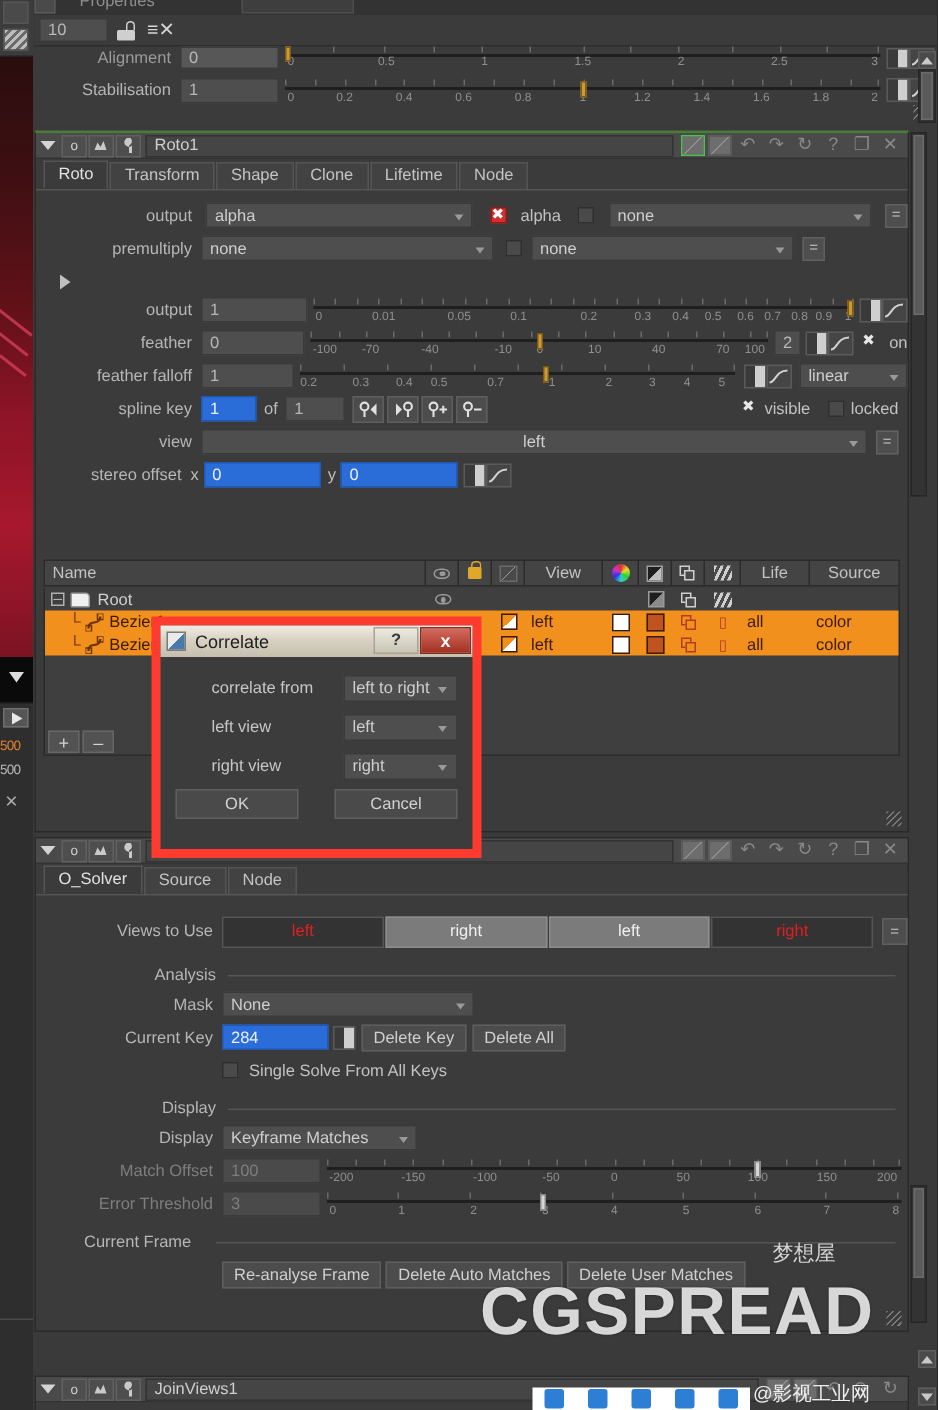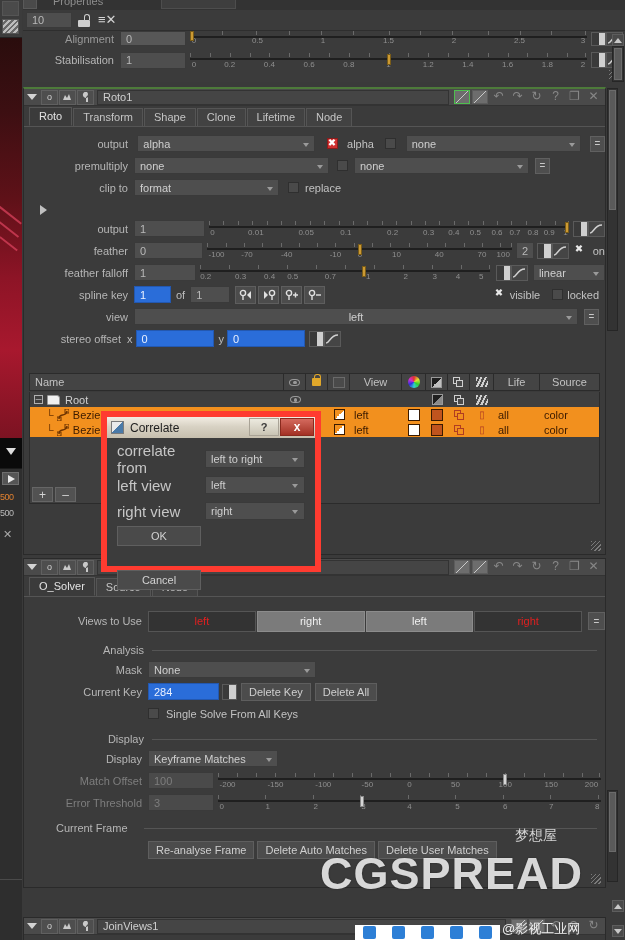--- a/index.html
+++ b/index.html
@@ -295,32 +295,32 @@
     font-size: 11px; color: #3a3a3a; font-weight: bold;
   }
   .dlg-close {
     position: absolute; right: 1px; top: 1px; width: 34px; height: 18px;
     background: linear-gradient(180deg,#d46a5e,#a33124); border: 1px solid #8a2a1e;
     display: flex; align-items: center; justify-content: center;
     font-size: 12px; color: #fff; font-weight: bold;
   }
   .dlg-body { padding: 10px 10px 0 10px; }
   .dlg-row { display: flex; align-items: center; height: 22px; margin-bottom: 4px; }
-  .dlg-lbl { width: 88px; font-size: 15px; color: #c6c6c6; }
+  .dlg-lbl { width: 88px; font-size: 11px; color: #c6c6c6; margin-left: 24px; }
   .dlg-combo {
     flex: 1; height: 18px; background: #4e4e4e; border: 1px solid #3a3a3a;
     color: #cfcfcf; font-size: 11px; display: flex; align-items: center;
     padding-left: 5px; position: relative;
   }
   .dlg-combo:after {
     content: ""; position: absolute; right: 6px; top: 7px;
     border-left: 3.5px solid transparent; border-right: 3.5px solid transparent;
     border-top: 4px solid #9a9a9a;
   }
-  .dlg-btns { display: flex; justify-content: center; gap: 24px; margin-top: 0; flex-direction: column; }
+  .dlg-btns { display: flex; justify-content: center; gap: 24px; margin-top: 0; }
   .dlg-btn {
     width: 84px; height: 20px; background: #4a4a4a; border: 1px solid #5f5f5f;
     color: #d2d2d2; font-size: 11px; display: flex; align-items: center;
     justify-content: center;
   }
 
   
   .vbtn {
     height: 21px; border: 1px solid #555; display: flex; align-items: center;
     justify-content: center; font-size: 11px;
@@ -562,26 +562,20 @@
     </div>
 
     <div class="row">
       <div class="lbl" style="width:110px;">premultiply</div>
       <div class="combo" style="width:195px;">none</div>
       <div class="chk" style="margin-left:8px;"></div>
       <div class="combo" style="width:175px; margin-left:6px;">none</div>
       <div class="eqbtn" style="margin-left:6px;">=</div>
     </div>
 
-    <div class="row">
-      <div class="lbl" style="width:110px;">clip to</div>
-      <div class="combo" style="width:145px;">format</div>
-      <div class="chk" style="margin-left:9px;"></div>
-      <div style="margin-left:6px; font-size:11px; color:#c2c2c2;">replace</div>
-    </div>
 
     <div style="margin:8px 0 0 16px; width:0;height:0;border-top:5px solid transparent;border-bottom:5px solid transparent;border-left:7px solid #c0c0c0;"></div>
 
     <div class="row" style="margin-top:4px;">
       <div class="lbl" style="width:110px;">output</div>
       <div class="field" style="width:72px;">1</div>
       <div class="slider" style="margin:0 4px; width:360px; flex:none;">
         <div class="track"></div>
         <div class="ticks">
           <i style="left:0%"></i>

